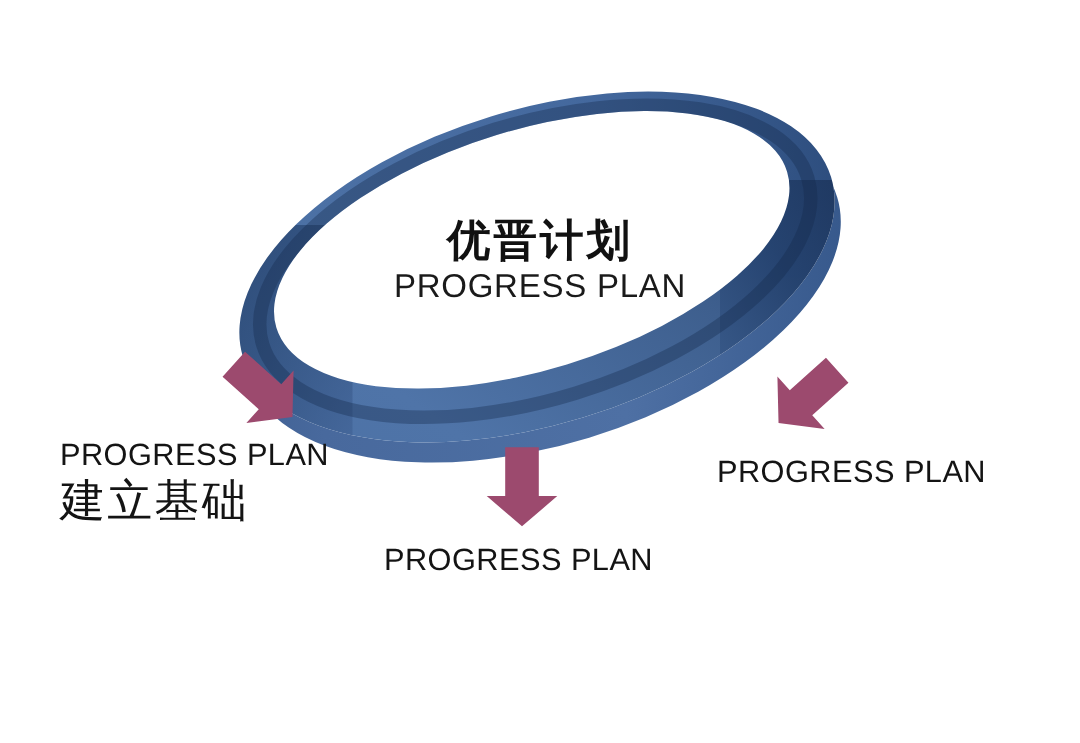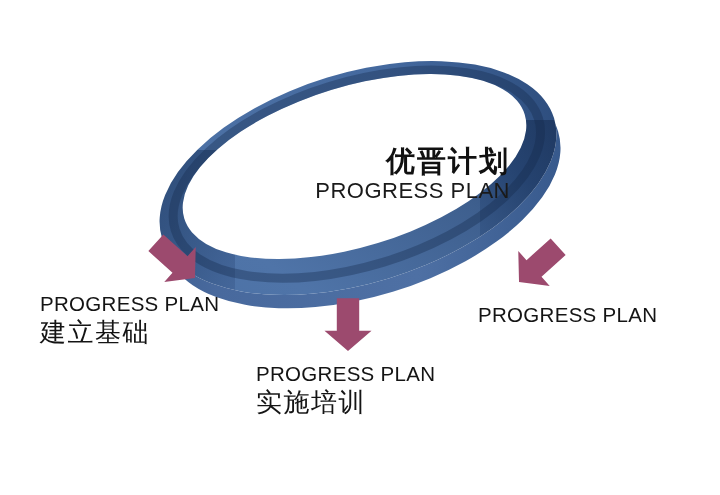--- a/index.html
+++ b/index.html
@@ -27,21 +27,21 @@
     height: 495px;
     pointer-events: none;
   }
 
   
   #center-text {
     position: absolute;
     left: 210px;
     top: 145px;
     width: 300px;
-    text-align: right;
+    text-align: center;
     line-height: 1.12;
   }
   #center-text .cn {
     font-size: 29px;
     font-weight: bold;
     color: #111111;
     letter-spacing: 2px;
     white-space: nowrap;
   }
   #center-text .en {
@@ -70,21 +70,21 @@
     position: absolute;
     line-height: 1.18;
     color: #141414;
     white-space: nowrap;
   }
   .label .en {
     font-size: 20.5px;
     letter-spacing: 0.3px;
   }
   .label .cn {
-    font-size: 26px;
+    font-size: 30px;
     letter-spacing: 1.5px;
     margin-top: 1px;
   }
 
   #label-left  { left: 40px;  top: 292px; text-align: left; }
   #label-mid   { left: 256px; top: 362px; text-align: left; }
   #label-right { left: 478px; top: 303px; text-align: left; }
 </style>
 </head>
 <body>
@@ -194,20 +194,19 @@
     </svg>
   </div>
 
   <div class="label" id="label-left">
     <div class="en">PROGRESS PLAN</div>
     <div class="cn">建立基础</div>
   </div>
 
   <div class="label" id="label-mid">
     <div class="en">PROGRESS PLAN</div>
-    <div class="cn">实施培训</div>
   </div>
 
   <div class="label" id="label-right">
     <div class="en">PROGRESS PLAN</div>
   </div>
 
 </div>
 
 </body></html>

